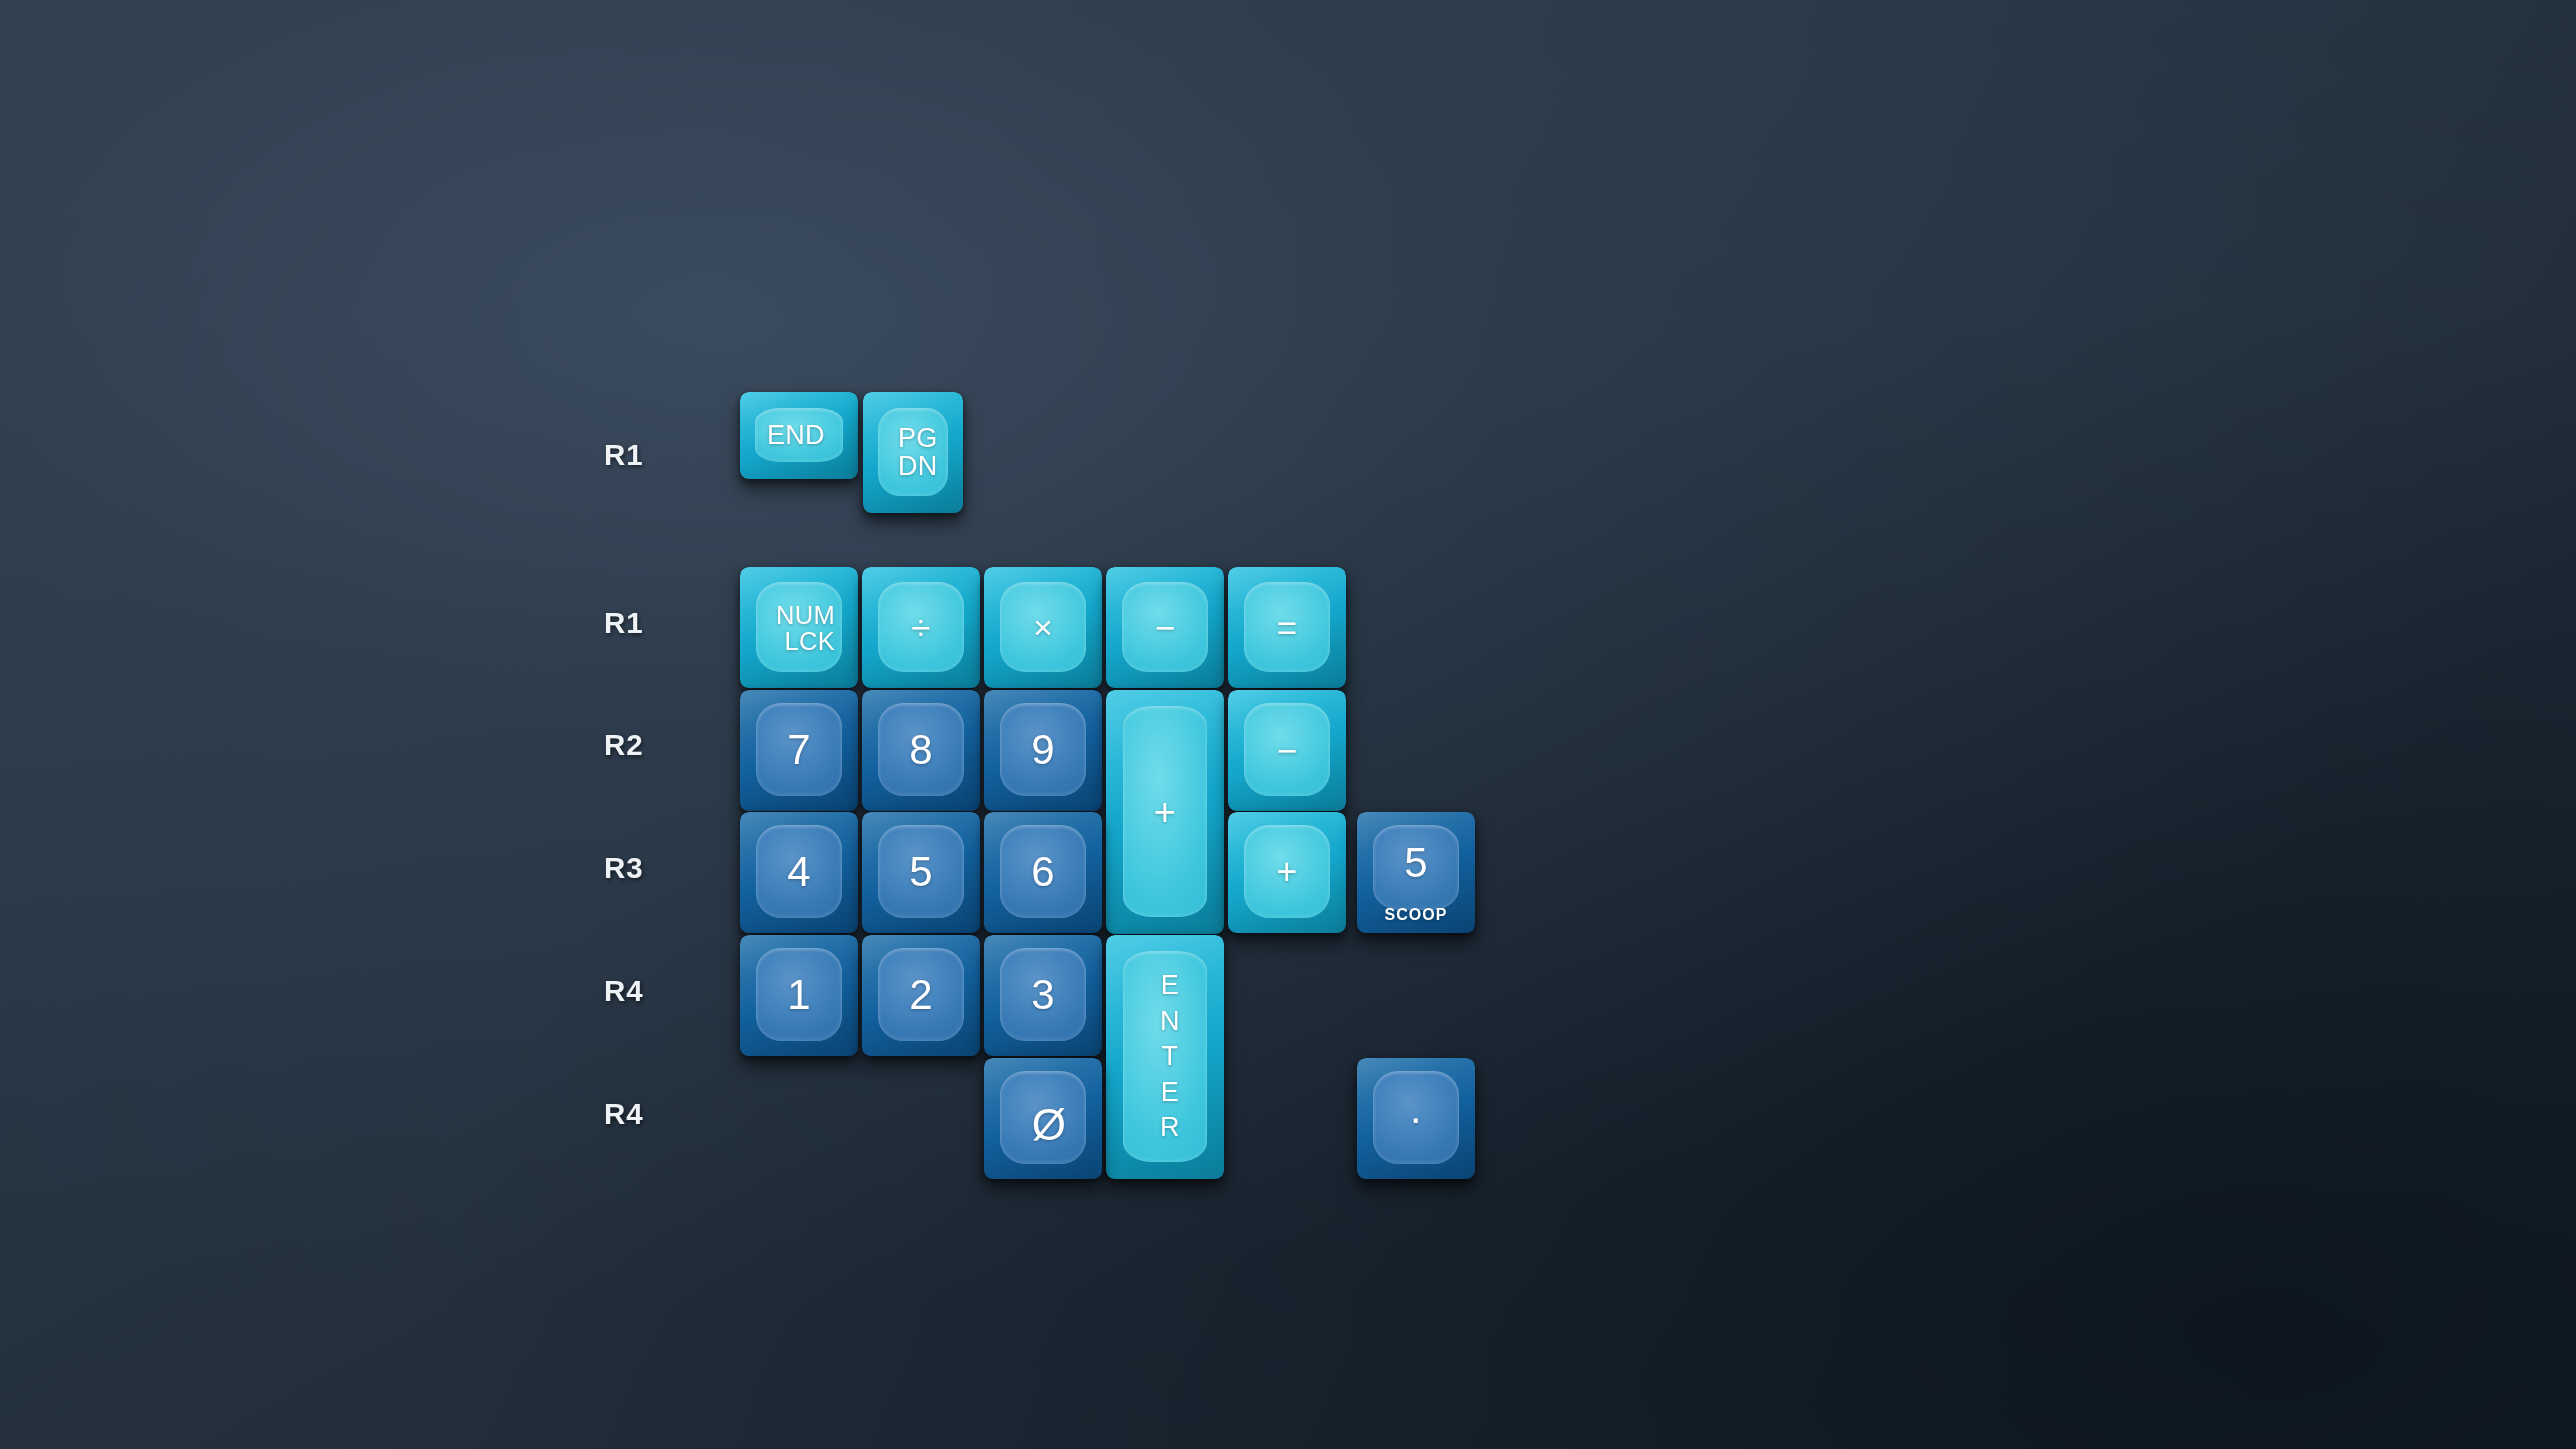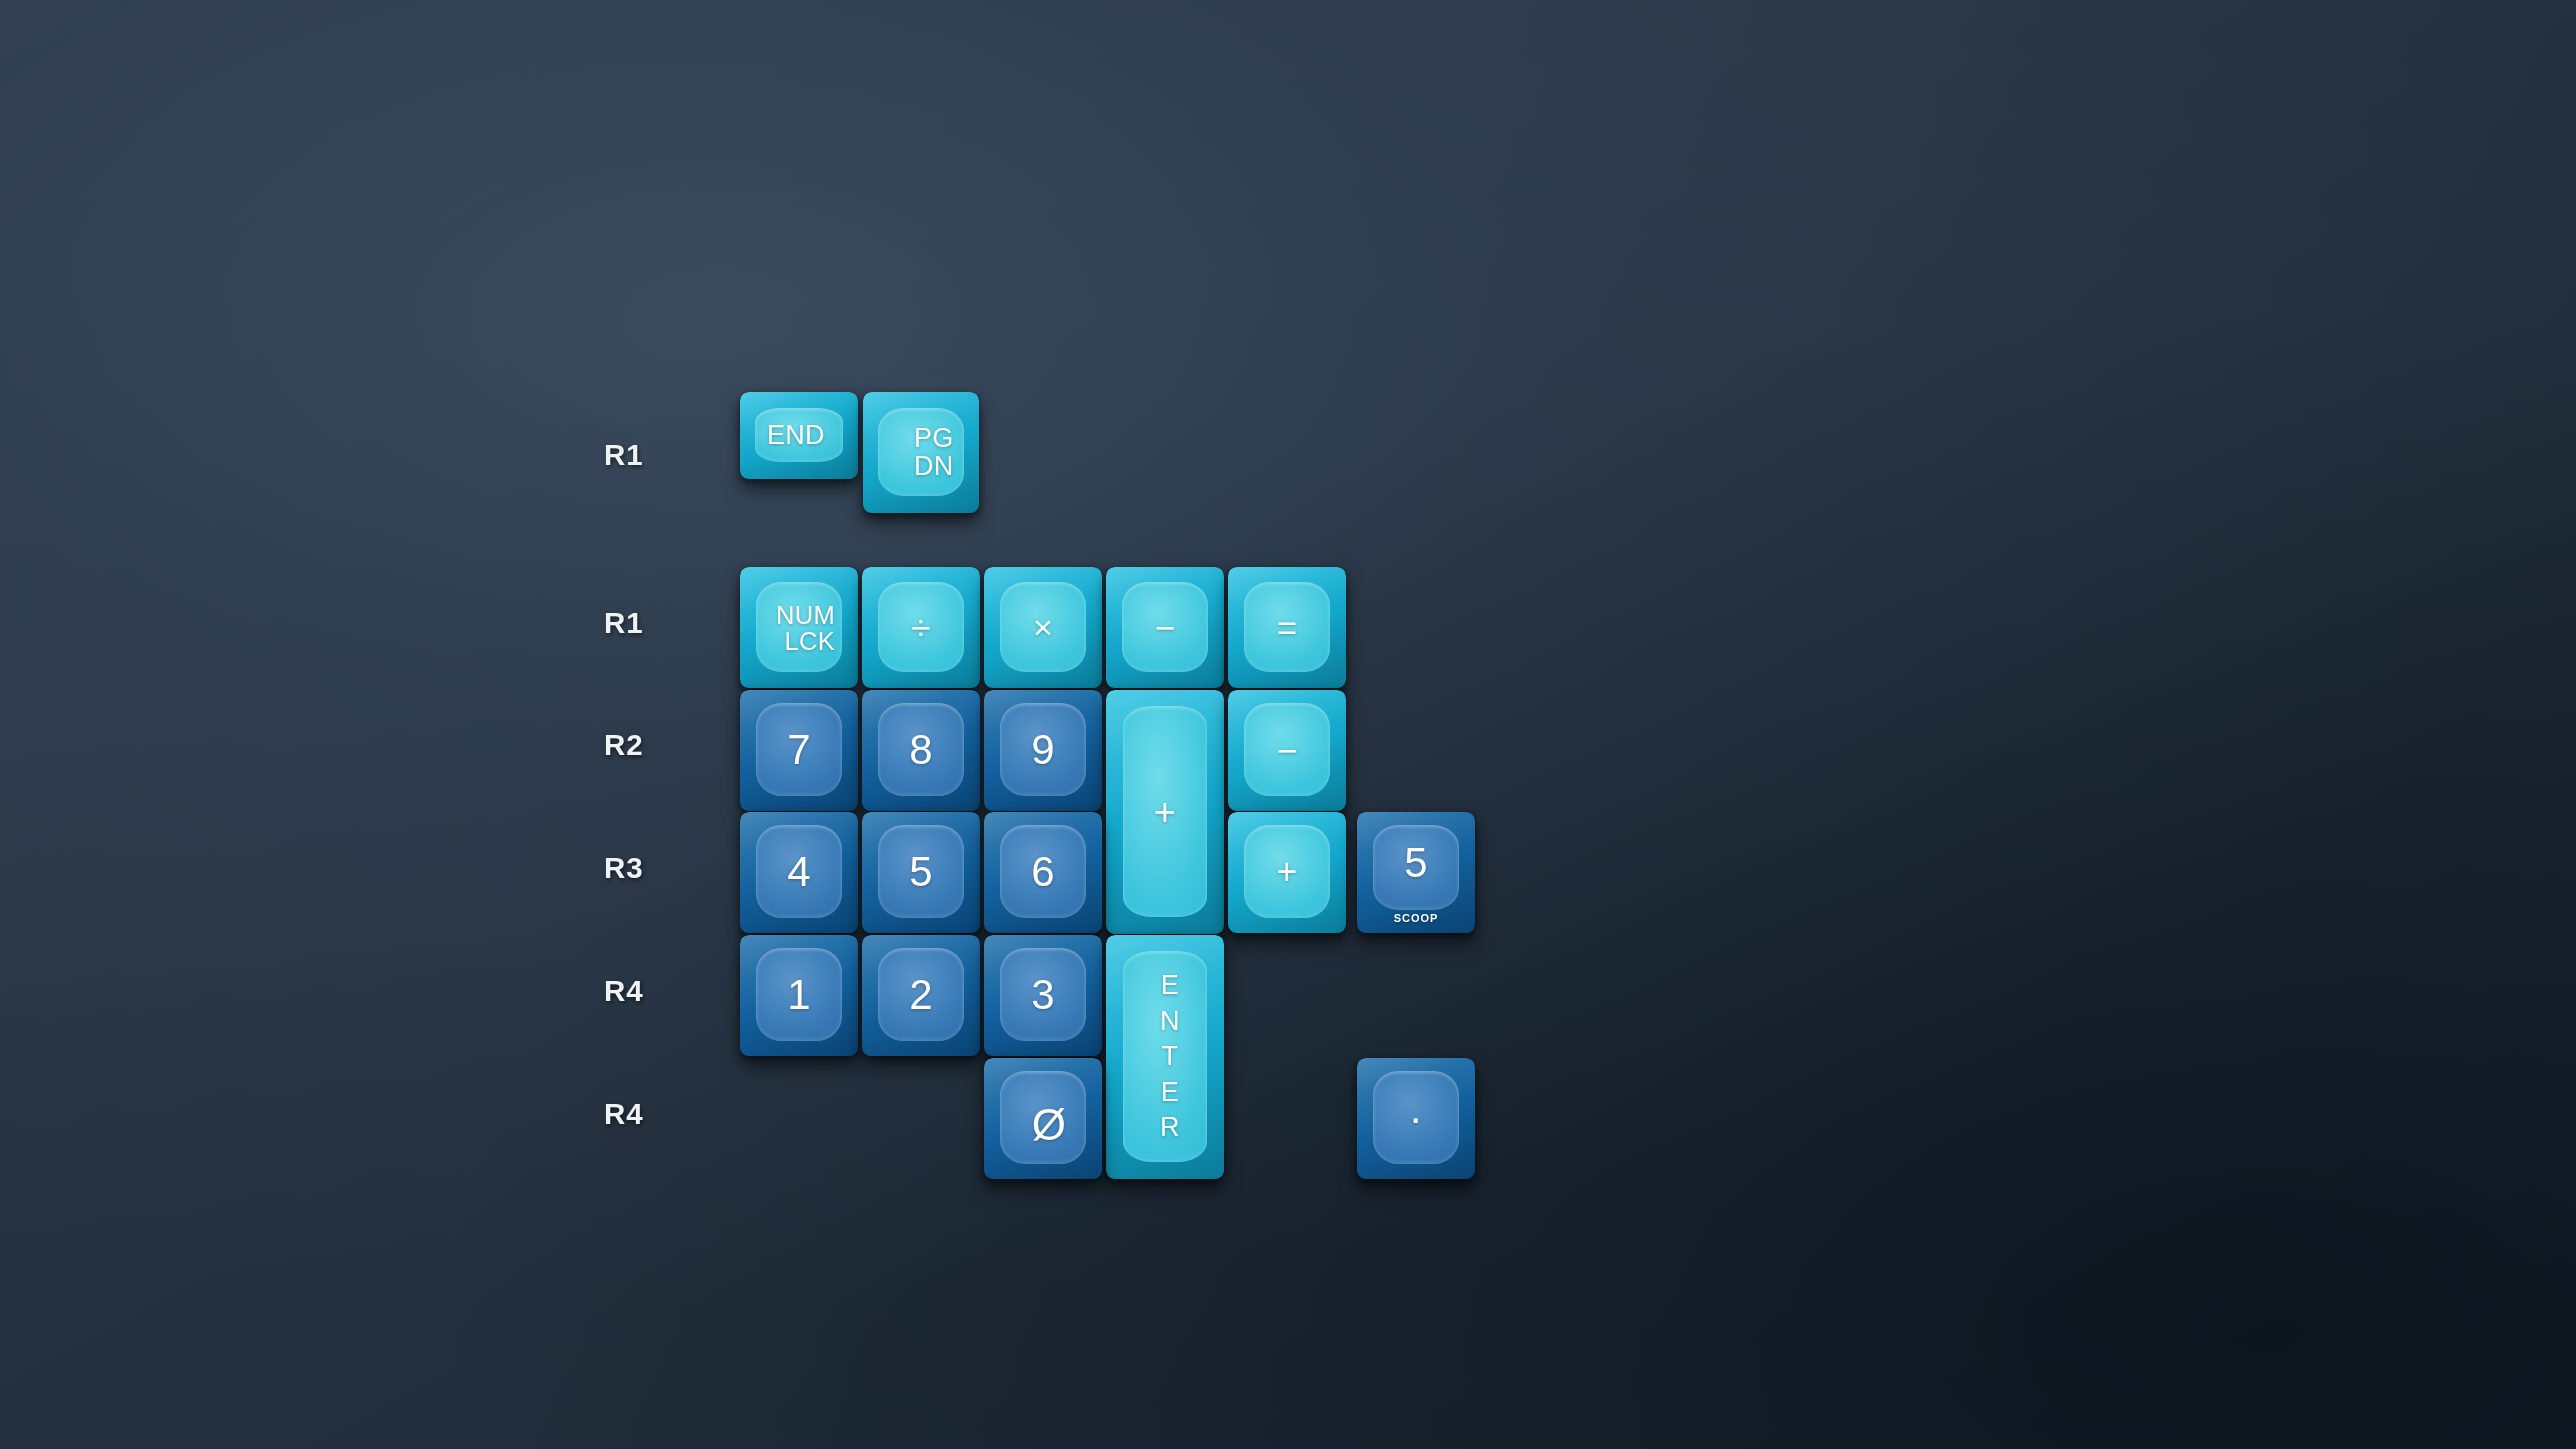--- a/index.html
+++ b/index.html
@@ -158,21 +158,21 @@
   <div class="cap cyan" style="left:740px; top:392px; width:118px; height:87px;">
     <div class="body"></div>
     <div class="top" style="left:14.8px; top:16px; right:14.8px; bottom:17.4px;"></div>
     <div class="legend lg-l" style="padding-left:27px; font-size:27px;">
       <span class="stack">
           <span>END</span>
         </span>
     </div>
   </div>
 
-  <div class="cap cyan" style="left:863px; top:392px; width:116px; height:121px;">
+  <div class="cap cyan" style="left:863px; top:392px; width:100px; height:121px;">
     <div class="body"></div>
     <div class="top" style="left:14.8px; top:16px; right:14.8px; bottom:17.4px;"></div>
     <div class="legend lg-r" style="padding-right:25.5px; font-size:27px;">
       <span class="stack right">
           <span>PG</span>
           <span>DN</span>
         </span>
     </div>
   </div>
 
@@ -262,21 +262,21 @@
   <div class="cap cyan" style="left:1228px; top:812px; width:118px; height:121px;">
     <div class="body"></div>
     <div class="top" style="left:16px; top:13.4px; right:16px; bottom:14.8px;"></div>
     <div class="legend lg-c" style="font-size:36px;">+</div>
   </div>
 
   <div class="cap blue" style="left:1357px; top:812px; width:118px; height:121px;">
     <div class="body"></div>
     <div class="top" style="left:16px; top:13.4px; right:16px; bottom:23px;"></div>
     <div class="legend lg-c" style="font-size:42px; padding-bottom:17.4px;">5</div>
-    <div class="sub-legend" style="bottom:9.4px; font-size:11px; letter-spacing:1px;">SCOOP</div>
+    <div class="sub-legend" style="bottom:9.4px; font-size:16px; letter-spacing:1px;">SCOOP</div>
   </div>
 
   <div class="cap blue" style="left:740px; top:935px; width:118px; height:121px;">
     <div class="body"></div>
     <div class="top" style="left:16px; top:13.4px; right:16px; bottom:14.8px;"></div>
     <div class="legend lg-c" style="font-size:42px;">1</div>
   </div>
 
   <div class="cap blue" style="left:862px; top:935px; width:118px; height:121px;">
     <div class="body"></div>

